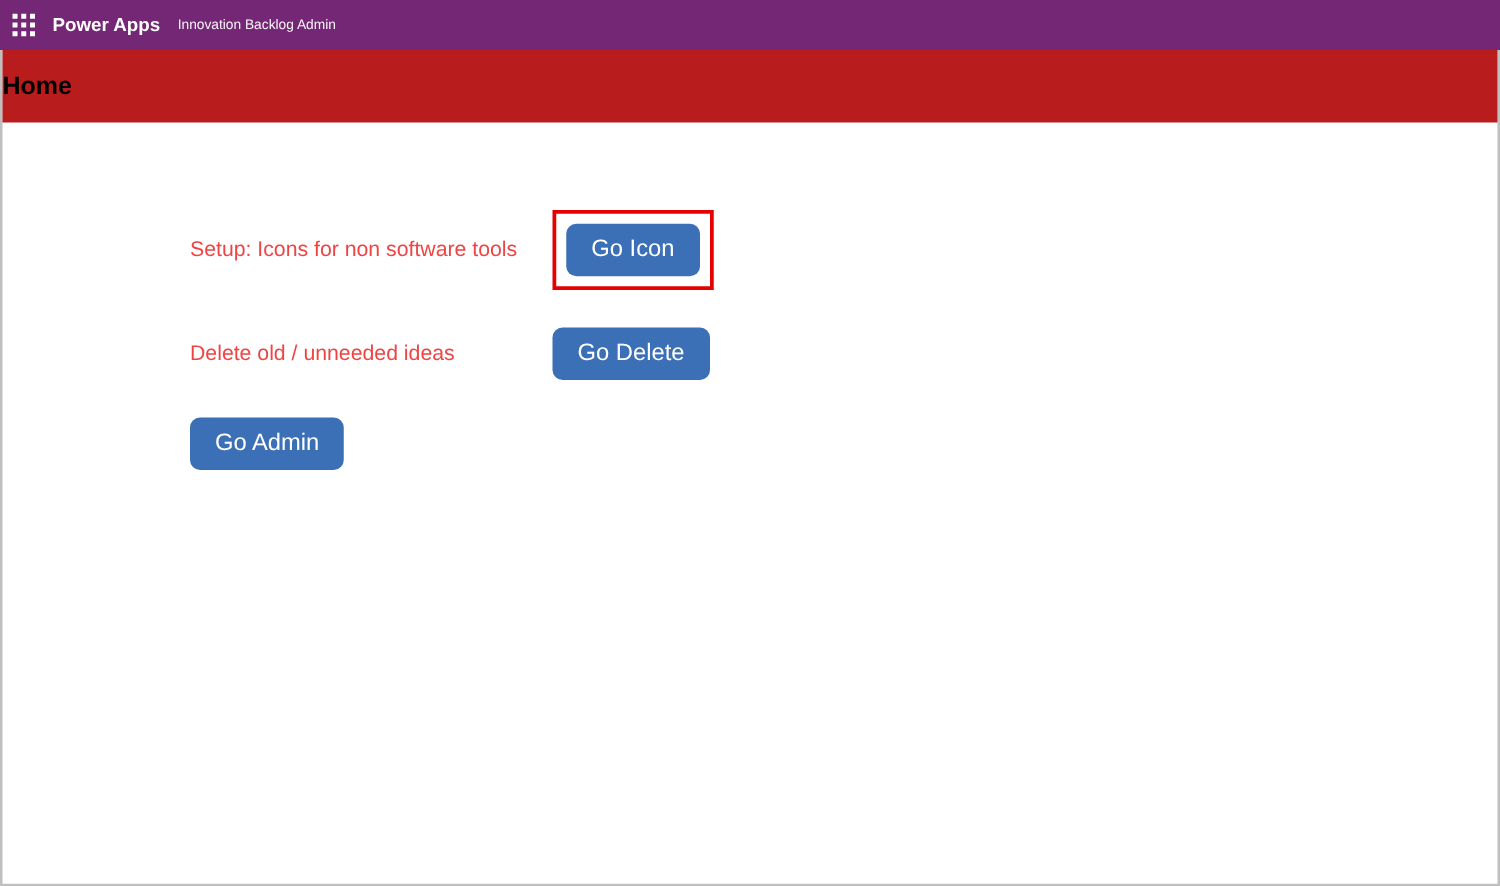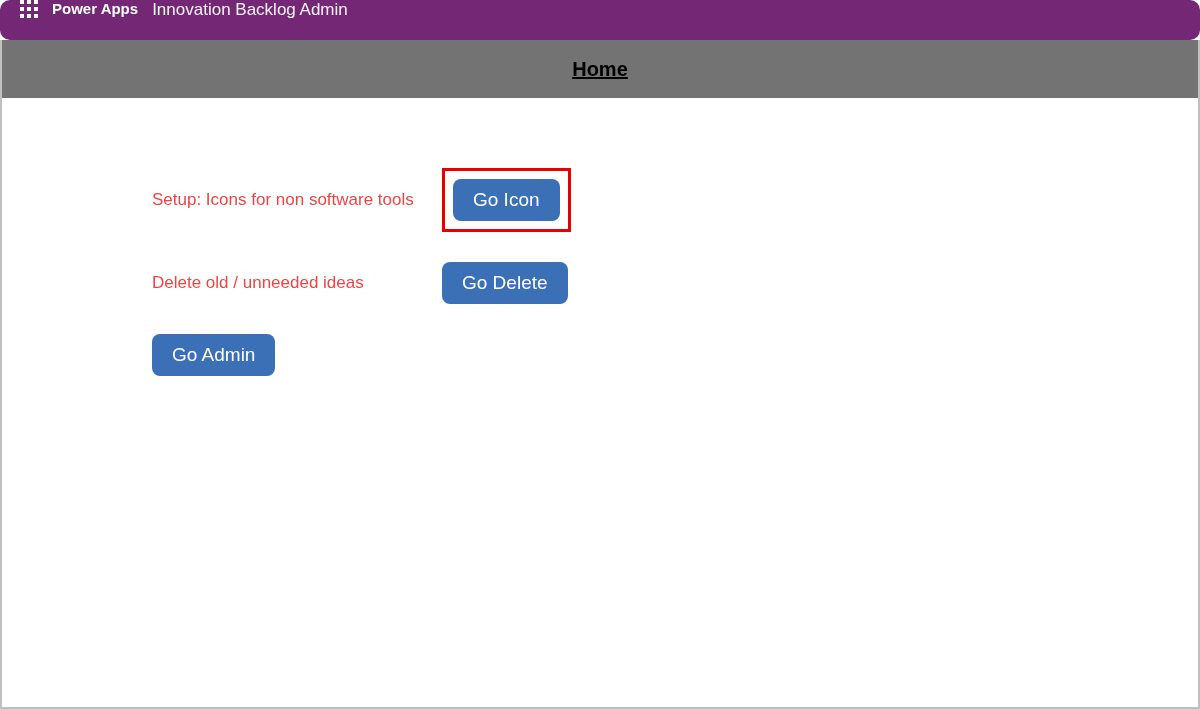--- a/index.html
+++ b/index.html
@@ -12,24 +12,23 @@
       background: #ffffff;
       width: 1200px;
       height: 709px;
       overflow: hidden;
     }
     .app-header {
       background: #742774;
       color: #ffffff;
       height: 40px;
       display: flex;
-      align-items: flex-start;
-      padding: 0 20px;
+      align-items: center;
+      padding: 0 10px;
       gap: 14px;
-      border-radius: 10px;
     }
     .waffle-icon {
       width: 18px;
       height: 18px;
       display: grid;
       grid-template-columns: repeat(3, 4px);
       grid-template-rows: repeat(3, 4px);
       gap: 3px;
       cursor: pointer;
     }
@@ -37,38 +36,37 @@
       width: 4px;
       height: 4px;
       background: #ffffff;
       border-radius: 0;
     }
     .header-brand {
       font-size: 15px;
       font-weight: 600;
     }
     .header-app {
-      font-size: 17px;
+      font-size: 11px;
       font-weight: 400;
       opacity: 0.95;
     }
     .canvas-frame {
       border-left: 2px solid #bfbfbf;
       border-right: 2px solid #bfbfbf;
       border-bottom: 2px solid #bfbfbf;
       height: calc(100% - 40px);
       background: #ffffff;
     }
     .page-titlebar {
-      background: #737373;
+      background: #b91c1c;
       height: 58px;
       display: flex;
       align-items: center;
-      justify-content: center;
-      text-decoration: underline;
+      justify-content: flex-start;
     }
     .page-title {
       font-size: 20px;
       font-weight: 700;
       color: #000;
     }
     .content {
       padding-top: 70px;
       padding-left: 150px;
     }

